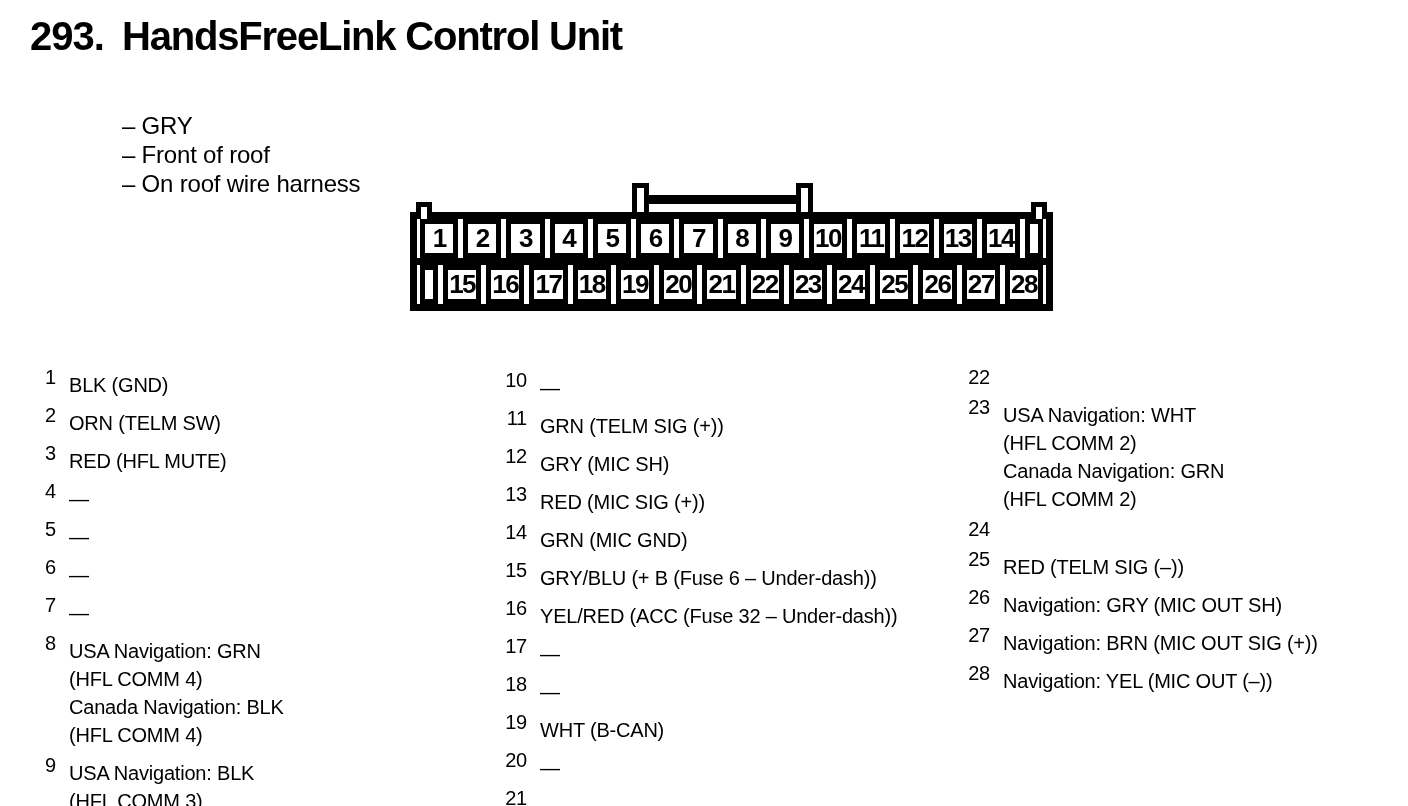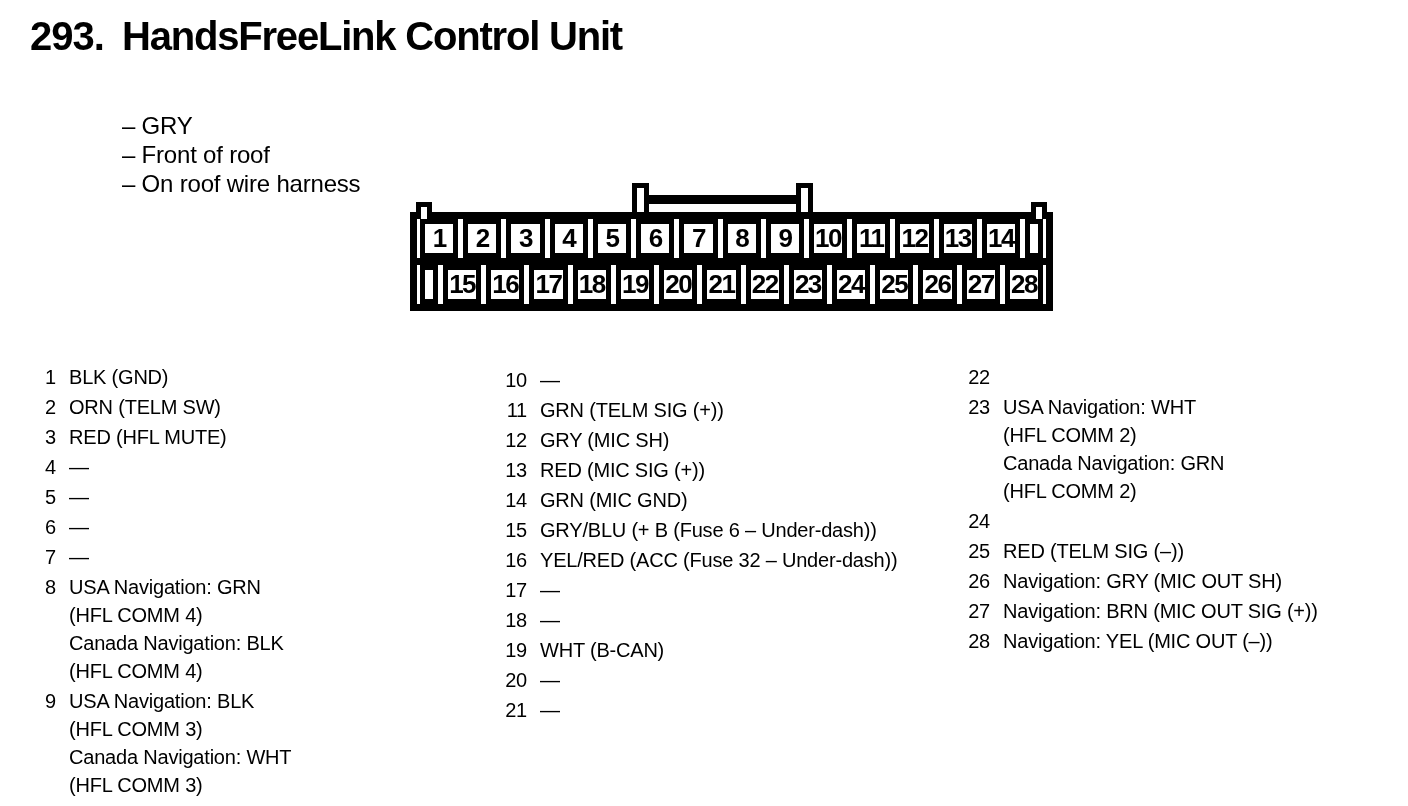--- a/index.html
+++ b/index.html
@@ -71,21 +71,21 @@
   .pin-slot { flex: 0 0 18px; }
   .row-divider { height: 7px; background: #000; }
 
   
   .pin-col { position: absolute; font-size: 20px; line-height: 28px; letter-spacing: -0.2px; }
   .col1 { left: 34px;  top: 363px; width: 430px; }
   .col2 { left: 505px; top: 366px; width: 455px; }
   .col3 { left: 968px; top: 363px; width: 440px; }
   .pin-item { display: flex; margin-bottom: 2px; }
   .pin-num  { flex: 0 0 22px; text-align: right; margin-right: 13px; }
-  .pin-desc { white-space: pre-line; }
+  .pin-desc { white-space: pre-line; margin-top: 8px; }
 </style>
 </head>
 <body>
 
 <div class="page">
 
   <div class="title-row">
     <span class="title-num">293.</span><span class="title-text">HandsFreeLink Control Unit</span>
   </div>
 

